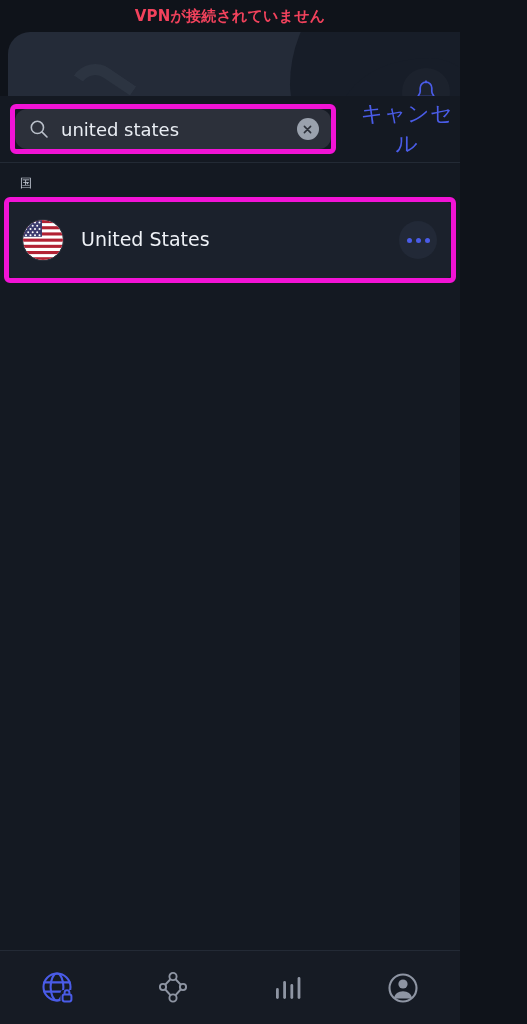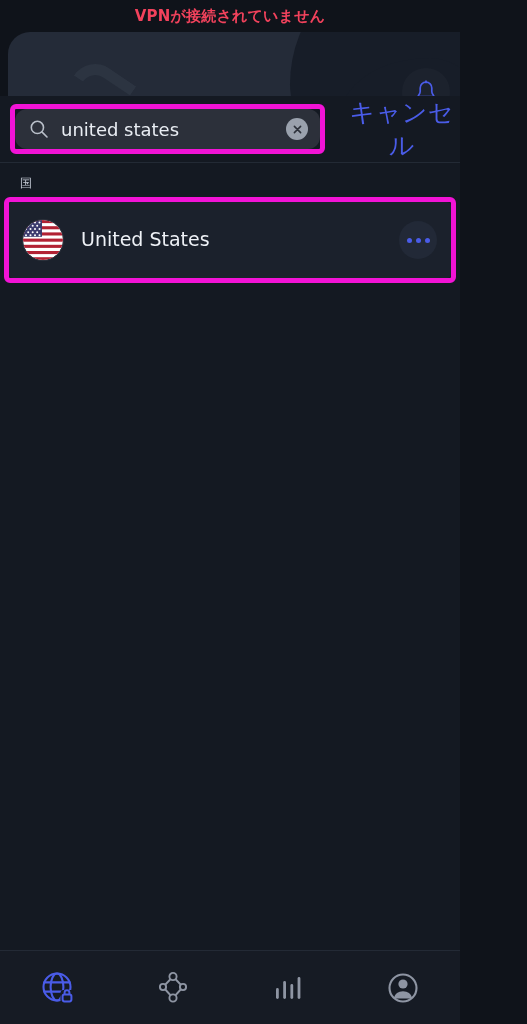--- a/index.html
+++ b/index.html
@@ -125,21 +125,21 @@
     width:22px; height:22px;
     border-radius:50%;
     background:#9aa1ad;
     display:flex; align-items:center; justify-content:center;
     flex:0 0 auto;
     cursor:pointer;
   }
   .cancel-btn {
     margin-left:18px;
     color:#4a5ce8;
-    font-size:25px;
+    font-size:22px;
     font-weight:400;
     background:none; border:none;
     cursor:pointer;
     letter-spacing:.5px;
     font-family:"DejaVu Sans","Liberation Sans",sans-serif;
   }
 
   .divider {
     height:1px;
     background:#232a35;

